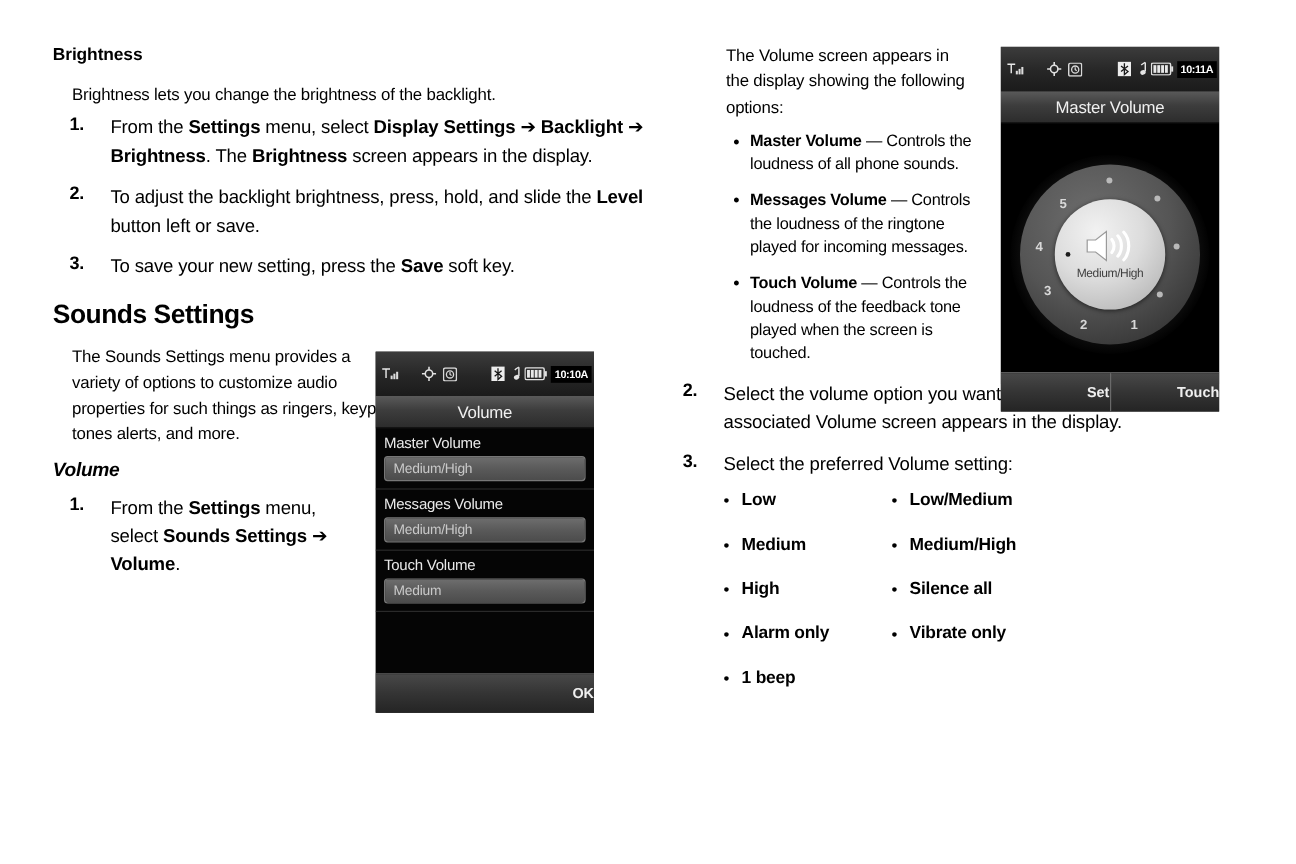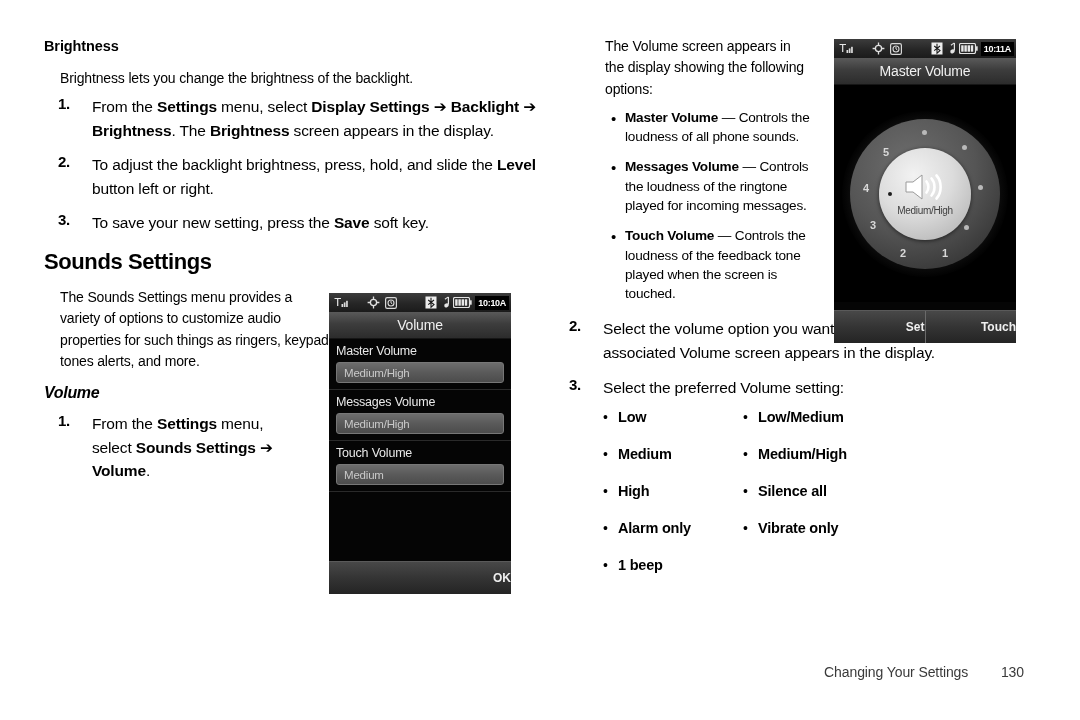--- a/index.html
+++ b/index.html
@@ -79,25 +79,25 @@
     font-size:14px;color:#3a3a3a;letter-spacing:-0.1px;
   }
   .footer .fnum{display:inline-block;width:52px;text-align:right;}
 
   
   .phone{
     position:absolute;
     background:#050505;
     overflow:hidden;
   }
-  .ph1{left:329px;top:293px;width:182px;height:301px;}
+  .ph1{left:313px;top:293px;width:182px;height:301px;}
   .ph2{left:834px;top:39px;width:182px;height:304px;}
 
   .statusbar{
-    height:19px;width:100%;
+    height:37px;width:100%;
     background:linear-gradient(to bottom,#3c3c3c 0%,#262626 55%,#1b1b1b 100%);
     display:flex;align-items:center;
     position:relative;
   }
   .sb-left{display:flex;align-items:center;gap:2px;margin-left:5px;}
   .sb-mid{display:flex;align-items:center;gap:5px;margin-left:17px;}
   .sb-right{display:flex;align-items:center;gap:3px;position:absolute;right:2px;}
   .sb-ico{display:block;}
   .sb-time{
     background:#000;color:#fff;font-size:9px;font-weight:bold;
@@ -194,21 +194,21 @@
 
     <div class="para indent">Brightness lets you change the brightness of the backlight.</div>
 
     <ul class="nlist" id="brightness-steps">
         <li class="nitem">
           <div class="nnum">1.</div>
           <div class="ntext"><span>From the </span><span class="b">Settings</span><span> menu, select </span><span class="b">Display Settings ➔</span><span> </span><span class="b">Backlight ➔ Brightness</span><span>. The </span><span class="b">Brightness</span><span> screen appears in the display.</span></div>
         </li>
         <li class="nitem">
           <div class="nnum">2.</div>
-          <div class="ntext"><span>To adjust the backlight brightness, press, hold, and slide the </span><span class="b">Level</span><span> button left or right.</span></div>
+          <div class="ntext"><span>To adjust the backlight brightness, press, hold, and slide the </span><span class="b">Level</span><span> button left or save.</span></div>
         </li>
         <li class="nitem">
           <div class="nnum">3.</div>
           <div class="ntext"><span>To save your new setting, press the </span><span class="b">Save</span><span> soft key.</span></div>
         </li>
       </ul>
 
     <div class="h-main">Sounds Settings</div>
 
     <div class="para indent" style="width:272px;">The Sounds Settings menu provides a variety of options to customize audio properties for such things as ringers, keypad tones alerts, and more.</div>
@@ -436,18 +436,14 @@
       </div>
     </div>
 
     <div class="softbar">
       <div class="softkey">Set</div>
       <div class="softdiv"></div>
       <div class="softkey">Touch</div>
     </div>
   </div>
 
-  <div class="footer">
-    <span>Changing Your Settings</span>
-    <span class="fnum">130</span>
-  </div>
 
 </div>
 
 </body></html>

